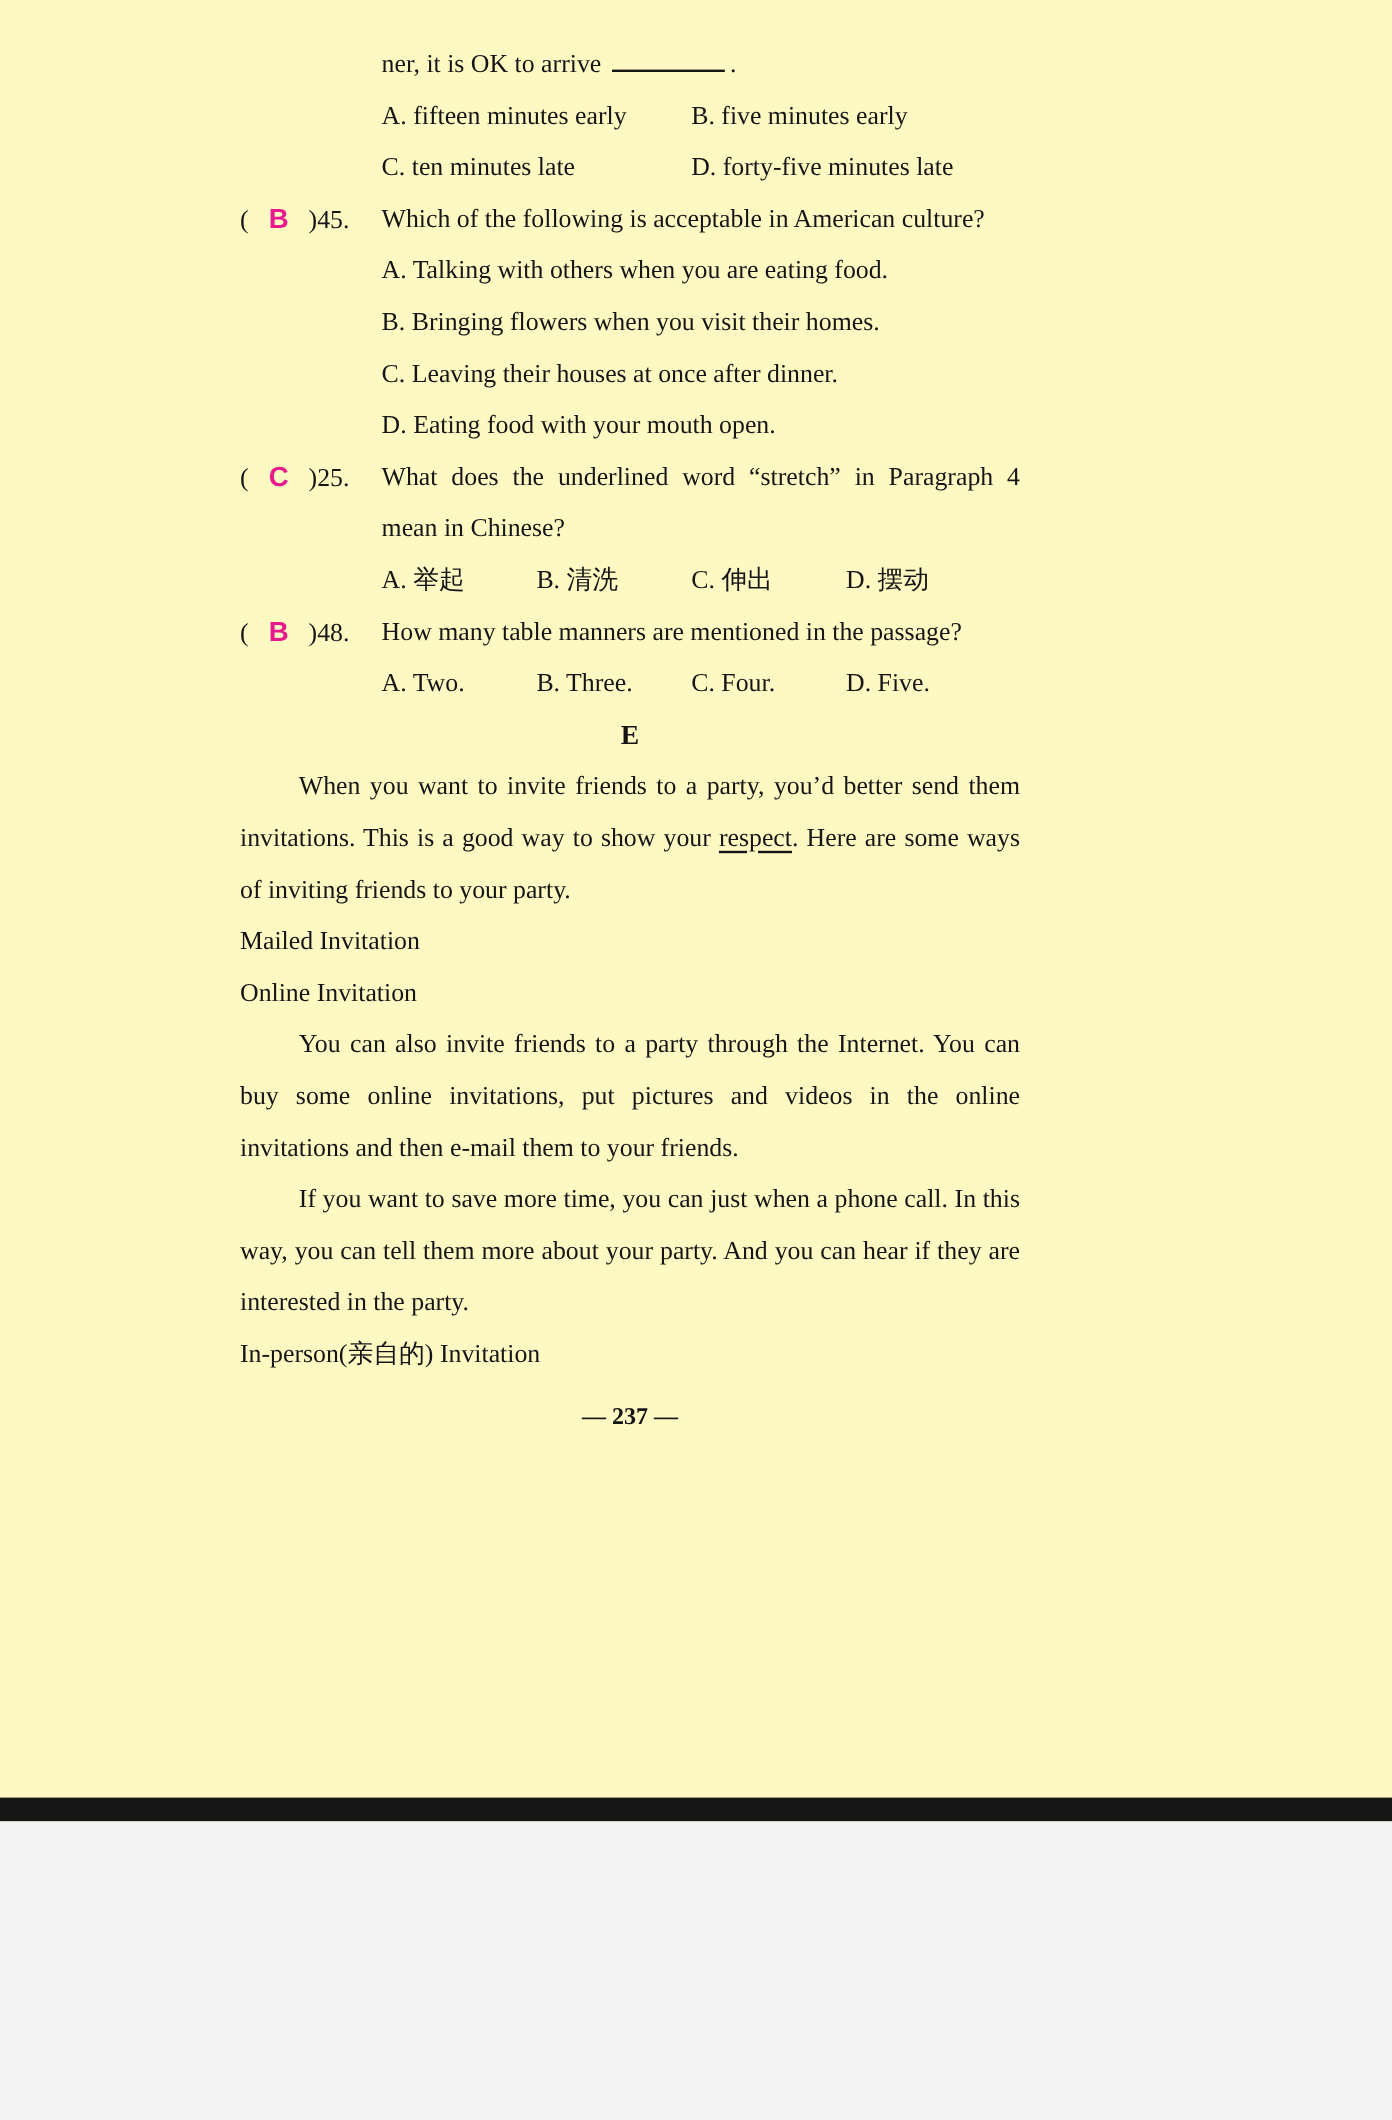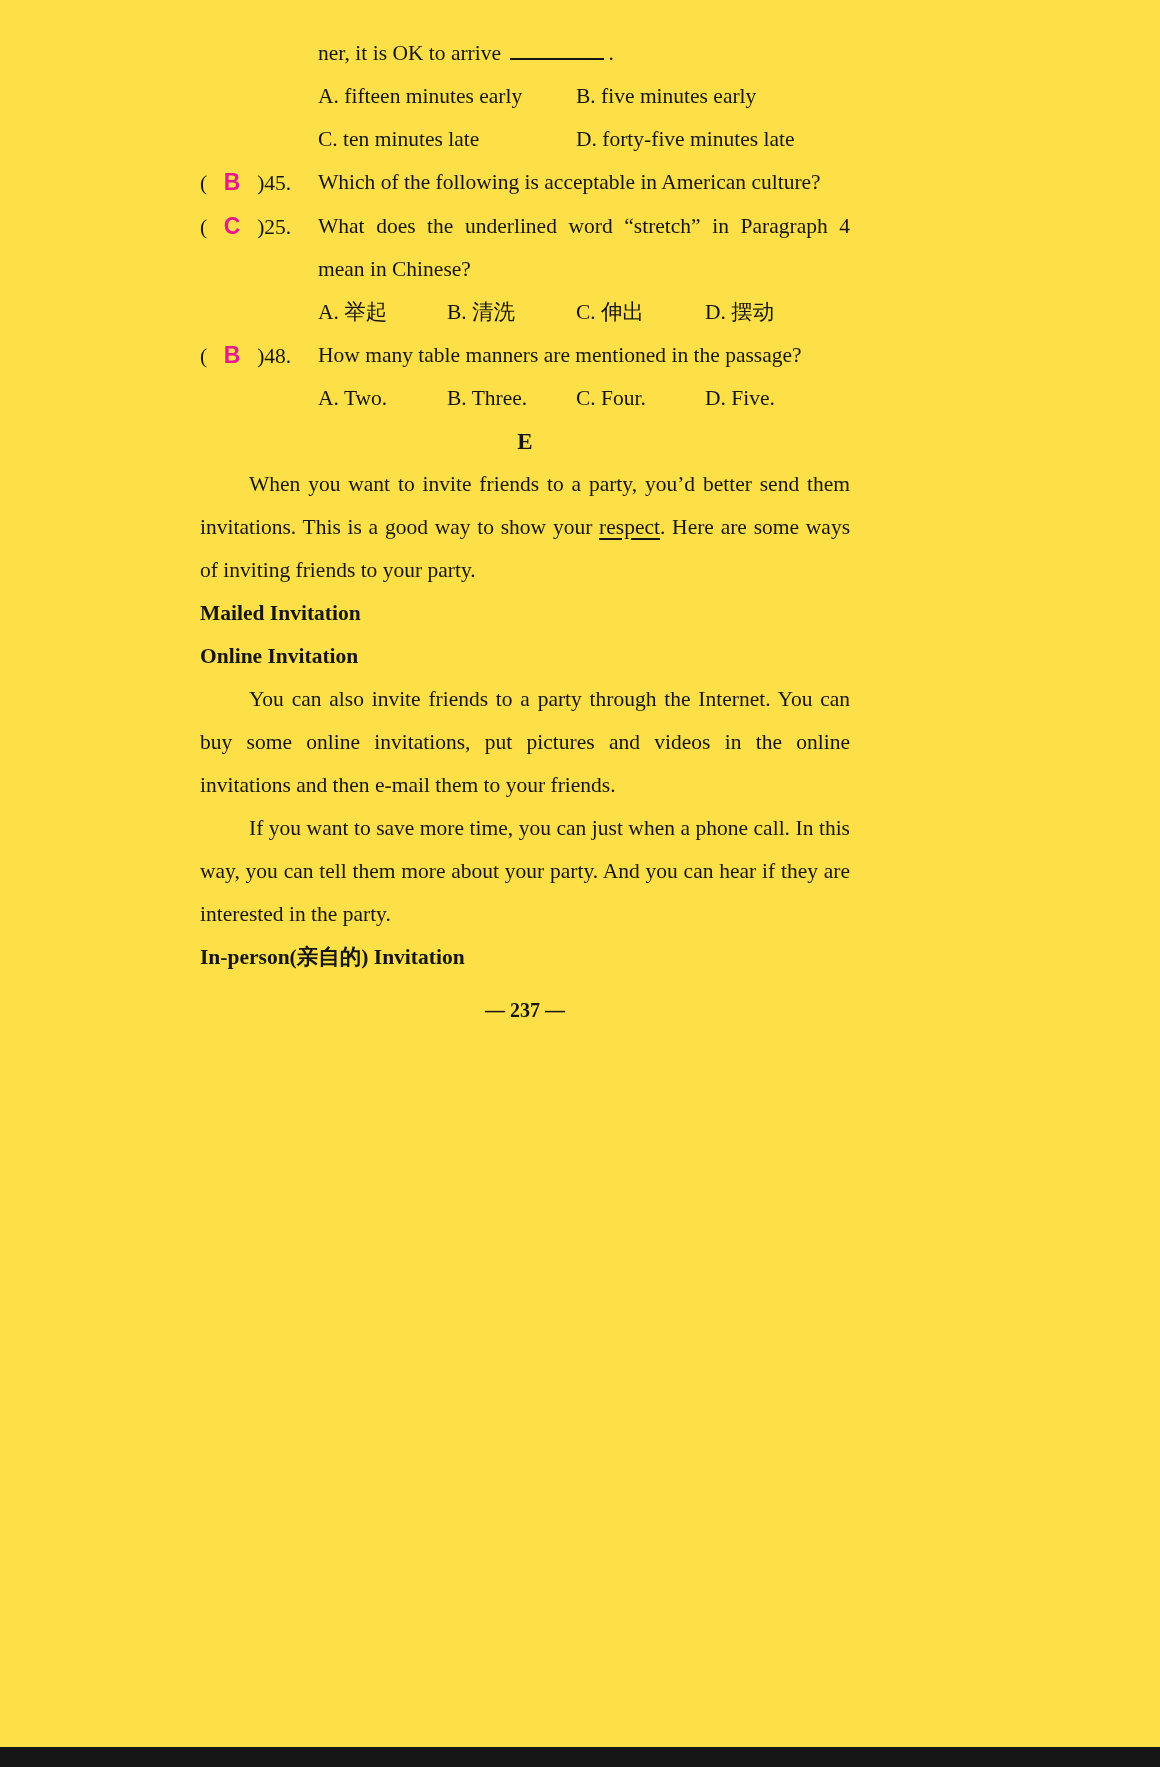--- a/index.html
+++ b/index.html
@@ -1,21 +1,21 @@
 <!DOCTYPE html>
 <html><head>
 <meta charset="utf-8">
 <style>
   * { margin: 0; padding: 0; box-sizing: border-box; }
   html, body { background: #f3f3f3; }
   .page {
     position: relative;
     width: 1160px;
-    height: 1767px;
-    background: #fde047;
+    height: 1518px;
+    background: #fef9c3;
     font-family: "Liberation Serif", "DejaVu Serif", serif;
     color: #151515;
     font-size: 21.5px;
     line-height: 43px;
     overflow: hidden;
   }
   .content {
     position: absolute;
     top: 32px;
     left: 200px;
@@ -60,21 +60,21 @@
   .section-label {
     text-align: center;
     font-weight: 700;
     font-size: 23px;
   }
   .para {
     text-align: justify;
     text-indent: 49px;
   }
   .sub-heading {
-    font-weight: 700;
+    font-weight: 400;
     text-indent: 0;
   }
   .respect-underline { text-decoration: underline; text-underline-offset: 4px; }
   
   .footer {
     margin-top: 10px;
     text-align: center;
     font-weight: 700;
     font-size: 20px;
   }
@@ -103,20 +103,26 @@
         <span>B. five minutes early</span>
         <span>C. ten minutes late</span>
         <span>D. forty-five minutes late</span>
       </div>
     </section>
 
     <section class="q-row">
       <span class="q-marker"><span class="q-paren">(</span><span class="ans">B</span><span class="q-paren">)</span><span>45.</span></span>
       <div class="q-body">
         <p class="stem">Which of the following is acceptable in American culture?</p>
+        <div class="options-list">
+          <div>A. Talking with others when you are eating food.</div>
+          <div>B. Bringing flowers when you visit their homes.</div>
+          <div>C. Leaving their houses at once after dinner.</div>
+          <div>D. Eating food with your mouth open.</div>
+        </div>
       </div>
     </section>
 
     <section class="q-row">
       <span class="q-marker"><span class="q-paren">(</span><span class="ans">C</span><span class="q-paren">)</span><span>25.</span></span>
       <div class="q-body">
         <p class="stem">What does the underlined word “stretch” in Paragraph 4 mean in Chinese?</p>
         <div class="options-row">
           <span>A. 举起</span>
           <span>B. 清洗</span>

